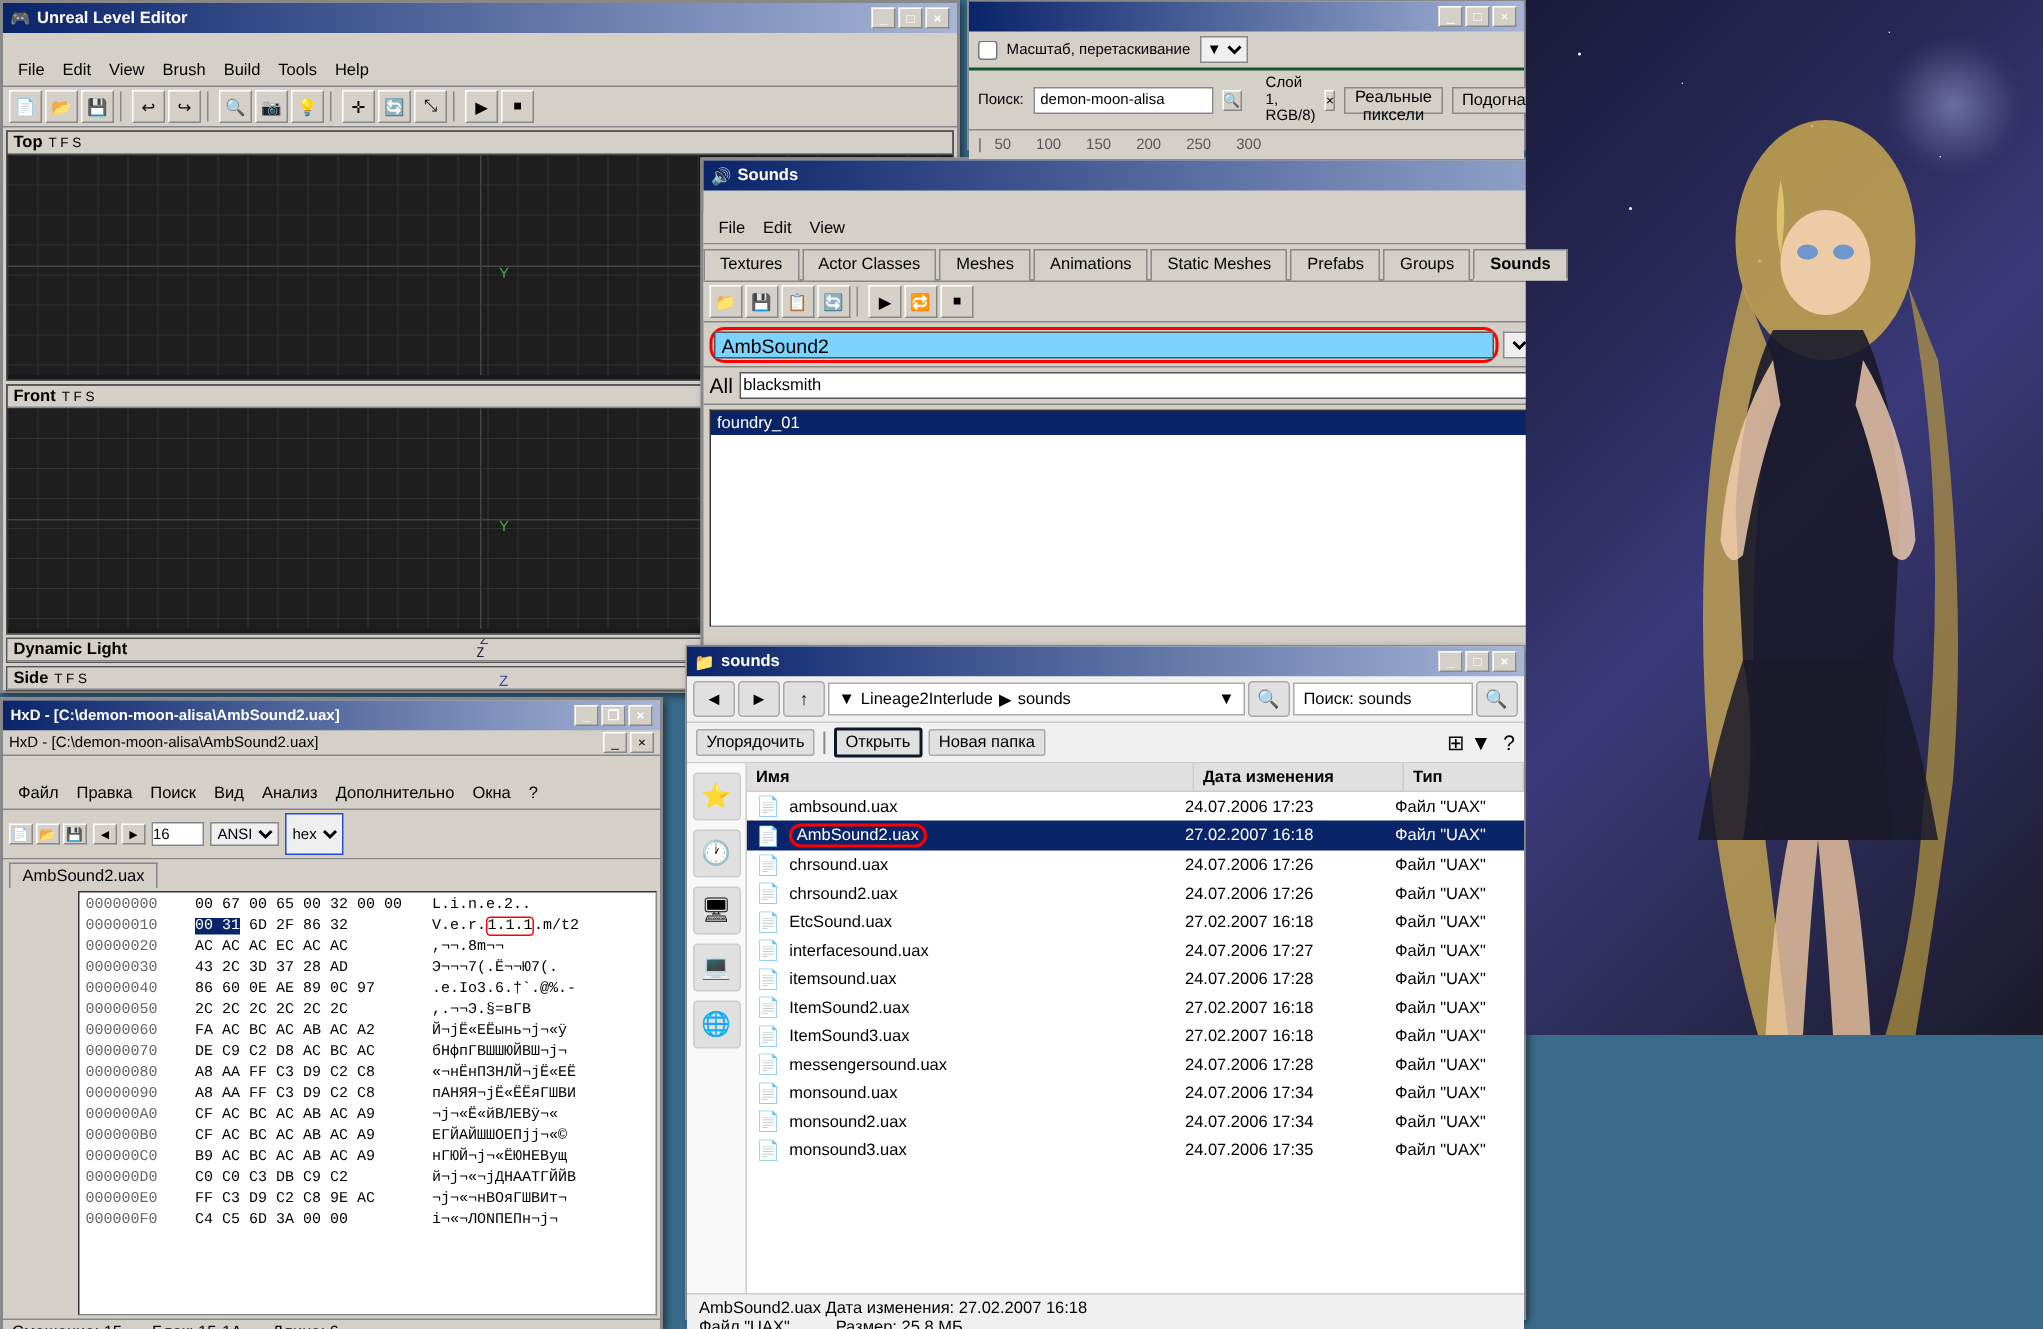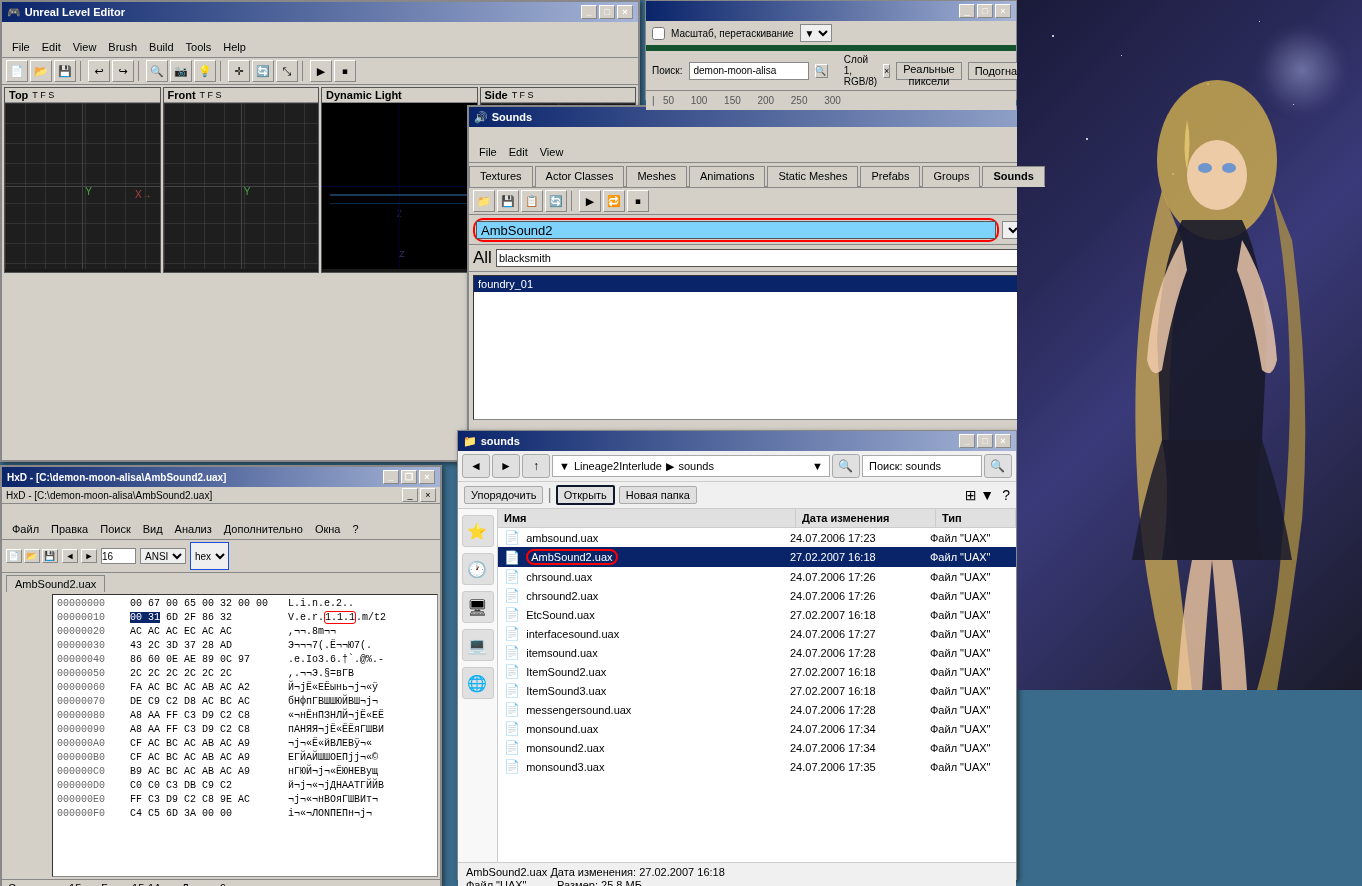--- a/index.html
+++ b/index.html
@@ -67,21 +67,21 @@
       border-left-color: #fff;
       display: flex; align-items: center; justify-content: center;
       font-size: 11px;
       cursor: pointer;
     }
     .tb-separator { width: 4px; border-left: 1px solid #888; height: 20px; margin: 0 2px; }
 
     
     .viewport-grid {
       display: grid;
-      grid-template-columns: 1fr 1fr 1fr 1fr;
+      grid-template-columns: 1fr;
       grid-template-rows: 1fr 1fr;
       height: calc(100% - 80px);
       padding: 2px;
       gap: 2px;
     }
     .viewport {
       background: #1a1a1a;
       border: 1px solid #555;
       position: relative;
       overflow: hidden;
@@ -597,21 +597,21 @@
     <div class="name-input-wrapper">
       <div class="input-oval">
         <input class="sounds-name-input" value="AmbSound2" style="width: 520px;">
       </div>
       <select style="height:18px;width:20px;font-size:10px;border:1px solid #888">
         <option>▼</option>
       </select>
     </div>
   </div>
   <div class="sounds-filter-row">
-    <span style="font-size:17px">All</span>
+    <span style="font-size:14px">All</span>
     <input class="filter-dropdown" value="blacksmith" style="">
     <select style="height:18px;width:20px;font-size:10px;border:1px solid #888"><option>▼</option></select>
   </div>
   <div class="sounds-list">
     <div class="sounds-list-item selected">foundry_01</div>
   </div>
 </div>
 
 <div class="hxd-window">
   <div class="win-titlebar">
@@ -887,21 +887,21 @@
 
 <div style="position:absolute;top:0;left:645px;right:345px;background:#d4d0c8;border:1px solid #888;height:100px;">
   <div style="background:linear-gradient(to right,#0a246a,#a6b5d7);color:white;font-size:11px;padding:2px 5px;display:flex;align-items:center;justify-content:space-between;height:20px;">
     <span></span>
     <div style="display:flex;gap:2px">
       <div class="win-btn">_</div>
       <div class="win-btn">□</div>
       <div class="win-btn">×</div>
     </div>
   </div>
-  <div style="padding:3px 6px;display:flex;align-items:center;gap:6px;border-bottom:6px solid #14532d">
+  <div style="padding:3px 6px;display:flex;align-items:center;gap:6px;border-bottom:2px solid #14532d">
     <input type="checkbox" style="">
     <span style="font-size:10px">Масштаб, перетаскивание</span>
     <select style="height:18px;font-size:10px;border:1px solid #888"><option>▼</option></select>
   </div>
   <div style="padding:3px 6px;display:flex;align-items:center;gap:6px">
     <span style="font-size:10px">Поиск:</span>
     <div style="position:relative;display:flex;align-items:center">
       <input type="text" style="width: 120px; height: 18px; font-size: 10px; border: 1px solid rgb(136, 136, 136); padding: 0px 4px;" value="demon-moon-alisa">
     </div>
     <div class="win-btn" style="width:20px">🔍</div>

